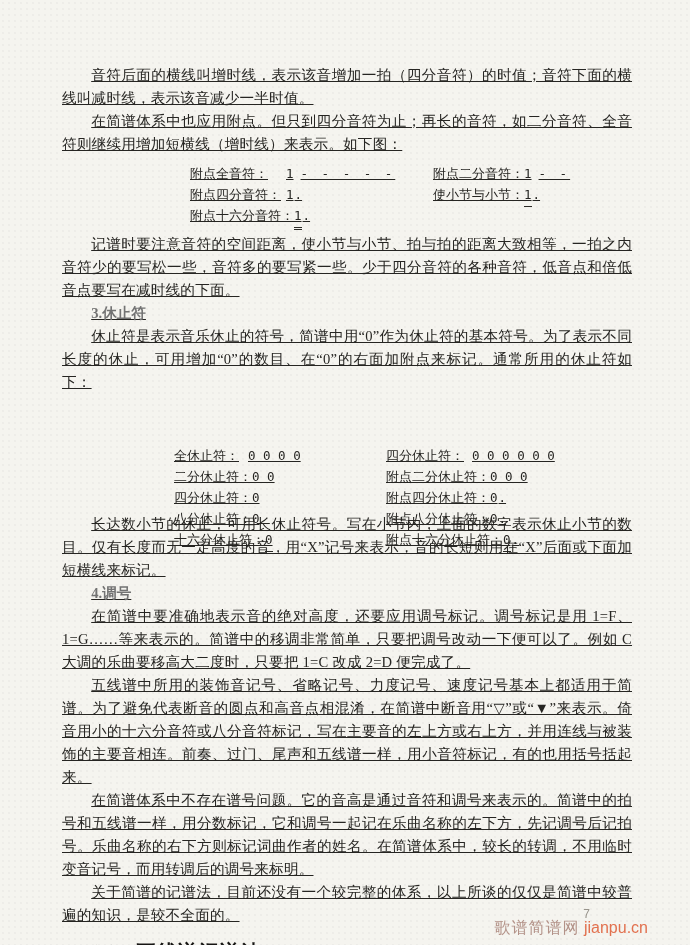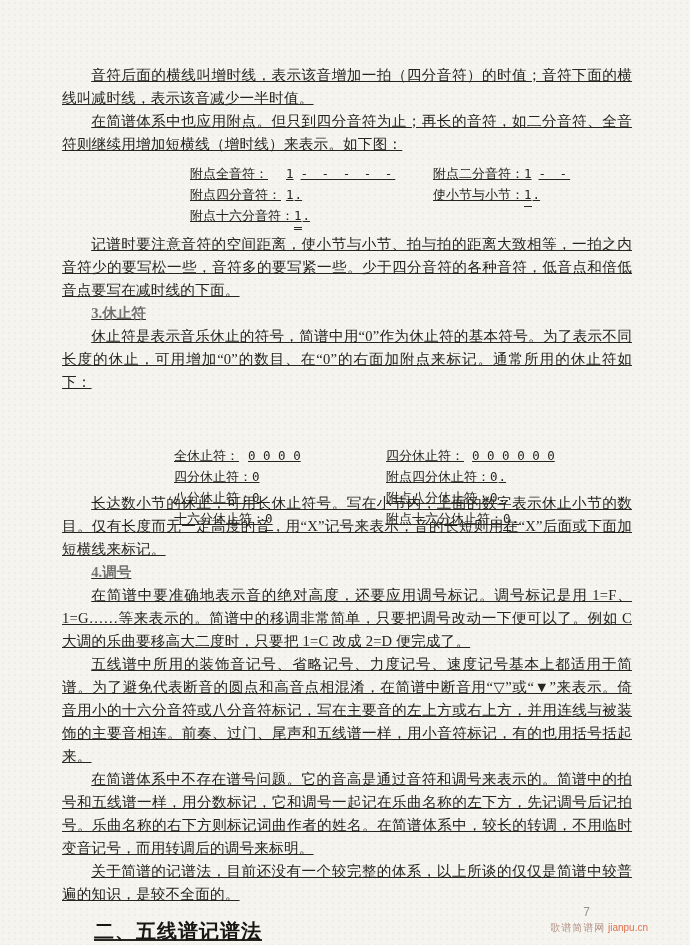--- a/index.html
+++ b/index.html
@@ -81,21 +81,21 @@
     line-height: 14px;
   }
   .footer-page-num {
     display: block;
     margin-right: 58px;
     font-size: 12px;
     color: #98948c;
     font-family: "Liberation Sans", sans-serif;
   }
   .watermark-line {
-    font-size: 10px;
+    font-size: 16px;
     white-space: nowrap;
     font-family: "Liberation Sans", sans-serif;
   }
   .watermark-site { color: #b39288; letter-spacing: 1px; }
   .watermark-url  { color: #e2714f; }
 </style>
 </head>
 <body>
 
 <div class="page">
@@ -146,20 +146,30 @@
 
   <div class="notation-table">
     <div class="nrow">
       <span class="ncell left-rest">
         <span class="nlabel w-rest-l">全休止符：</span>
         <span class="nval">0 0 0 0</span>
       </span>
       <span class="ncell">
         <span class="nlabel w-rest-r">四分休止符：</span>
         <span class="nval">0 0 0 0 0 0</span>
+      </span>
+    </div>
+    <div class="nrow">
+      <span class="ncell left-rest">
+        <span class="nlabel w-rest-l">二分休止符：</span>
+        <span class="nval">0 0</span>
+      </span>
+      <span class="ncell">
+        <span class="nlabel w-rest-r">附点二分休止符：</span>
+        <span class="nval">0 0 0</span>
       </span>
     </div>
     <div class="nrow">
       <span class="ncell left-rest">
         <span class="nlabel w-rest-l">四分休止符：</span>
         <span class="nval">0</span>
       </span>
       <span class="ncell">
         <span class="nlabel w-rest-r">附点四分休止符：</span>
         <span class="nval">0</span>

